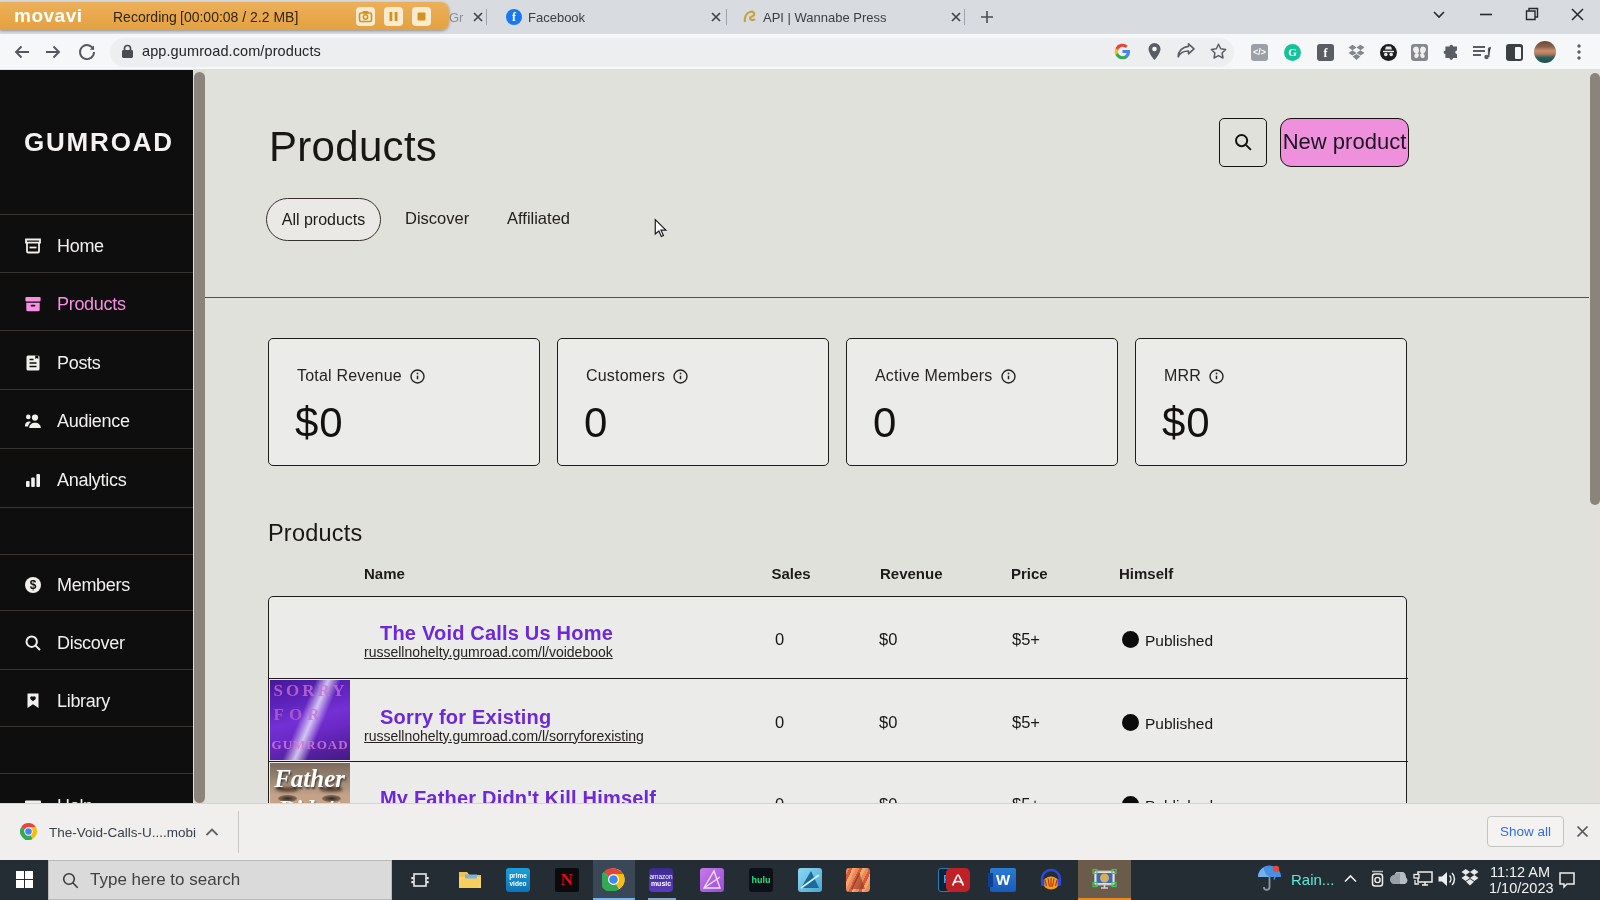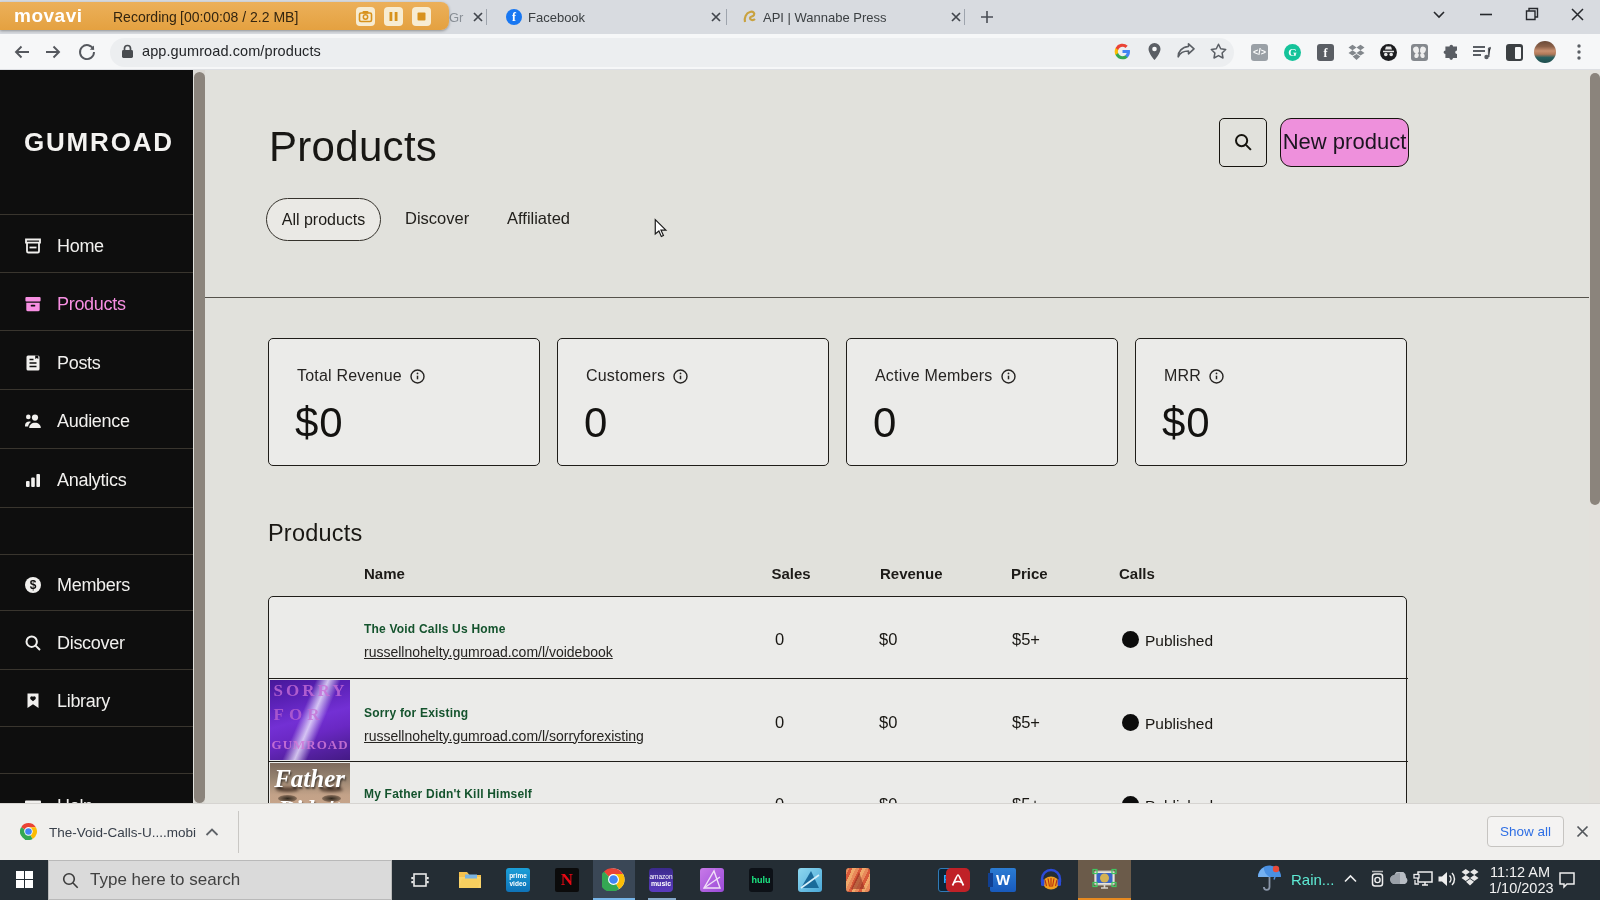--- a/index.html
+++ b/index.html
@@ -33,21 +33,21 @@
 #content{position:absolute;left:205px;top:70px;width:1384px;height:733px;background:#e1e1dc;overflow:hidden}
 
 .cardbox{position:absolute;top:268px;width:272px;height:128px;background:#ebebe9;border:1.4px solid #1f1d19;border-radius:5px}
 .cardlabel{position:absolute;left:28px;top:28px;font-size:16px;color:#262422;letter-spacing:.2px}
 .cardval{position:absolute;left:26px;top:60px;font-size:42px;color:#131210;letter-spacing:1px}
 .infoi{display:inline-block;vertical-align:-2.5px;margin-left:8px}
 
 #ptable{position:absolute;left:63px;top:525.5px;width:1139px;height:250px;background:#ebebe9;border:1.4px solid #1f1d19;border-radius:5px 5px 0 0}
 .rowline{position:absolute;left:0;width:1139px;height:1px;background:#1f1d19}
 .thumb{position:absolute;left:0.6px;width:80px;height:80px;overflow:hidden}
-.ptitle{position:absolute;left:95px;font-size:12px;font-weight:bold;color:#14532d;letter-spacing:.2px}
+.ptitle{position:absolute;left:111px;font-size:20px;font-weight:bold;color:#6d28d9;letter-spacing:.2px}
 .plink{position:absolute;left:95px;font-size:14px;color:#262421;text-decoration:underline}
 .pnum{position:absolute;font-size:16.5px;color:#191713}
 .pub{position:absolute;font-size:15.5px;color:#191713}
 .pubdot{position:absolute;width:17px;height:17px;border-radius:50%;background:#0c0c0c}
 .thead{position:absolute;top:494.5px;font-size:15px;font-weight:bold;color:#1d1b18}
 
 #dlbar{position:absolute;left:0;top:803px;width:1600px;height:57px;background:#f0efed;border-top:1px solid #d6d4d1}
 
 #taskbar{position:absolute;left:0;top:860px;width:1600px;height:40px;background:#242d34}
 #tsearch{position:absolute;left:48px;top:0;width:344px;height:40px;background:#dadada;border:1px solid #b9b9b9}
@@ -323,21 +323,21 @@
               <circle cx="7.5" cy="4.4" r="0.9" fill="#262422"></circle>
             </svg></span></div>
     <div class="cardval">$0</div>
   </div>
 
   <div class="abs" style="left:63px;top:450px;font-size:23.5px;color:#191713;letter-spacing:.2px">Products</div>
   <div class="thead" style="left:159px">Name</div>
   <div class="thead" style="left:566.5px">Sales</div>
   <div class="thead" style="left:675px">Revenue</div>
   <div class="thead" style="left:806px">Price</div>
-  <div class="thead" style="left:914px">Calls</div>
+  <div class="thead" style="left:914px">Himself</div>
 
   <div id="ptable">
     <div class="rowline" style="top:81.6px"></div>
     <div class="rowline" style="top:164.2px"></div>
     <div class="thumb" style="top:83.6px" id="thumb2">
       <div class="abs" style="width:80px;height:80px;background:linear-gradient(165deg,#47189a 0%,#5c22b8 25%,#7330d4 48%,#6a28c4 65%,#53209e 85%,#441a85 100%)"></div>
       <div class="abs" style="left:-25px;top:-14px;width:130px;height:115px;background:linear-gradient(113deg,rgba(255,255,255,0) 43%,rgba(240,235,255,.8) 50%,rgba(255,255,255,0) 57%)"></div>
       <div class="abs" style="left:4px;top:1px;width:80px;font-size:17px;font-weight:bold;color:rgba(200,110,215,.78);letter-spacing:3px;font-family:'Liberation Serif',serif">SORRY</div>
       <div class="abs" style="left:4px;top:25px;width:80px;font-size:17px;font-weight:bold;color:rgba(195,105,210,.7);letter-spacing:5px;font-family:'Liberation Serif',serif">FOR</div>
       <div class="abs" style="left:2px;top:57px;width:80px;font-size:13px;font-weight:bold;color:rgba(208,120,215,.85);letter-spacing:1px;font-family:'Liberation Serif',serif">GUMROAD</div>

